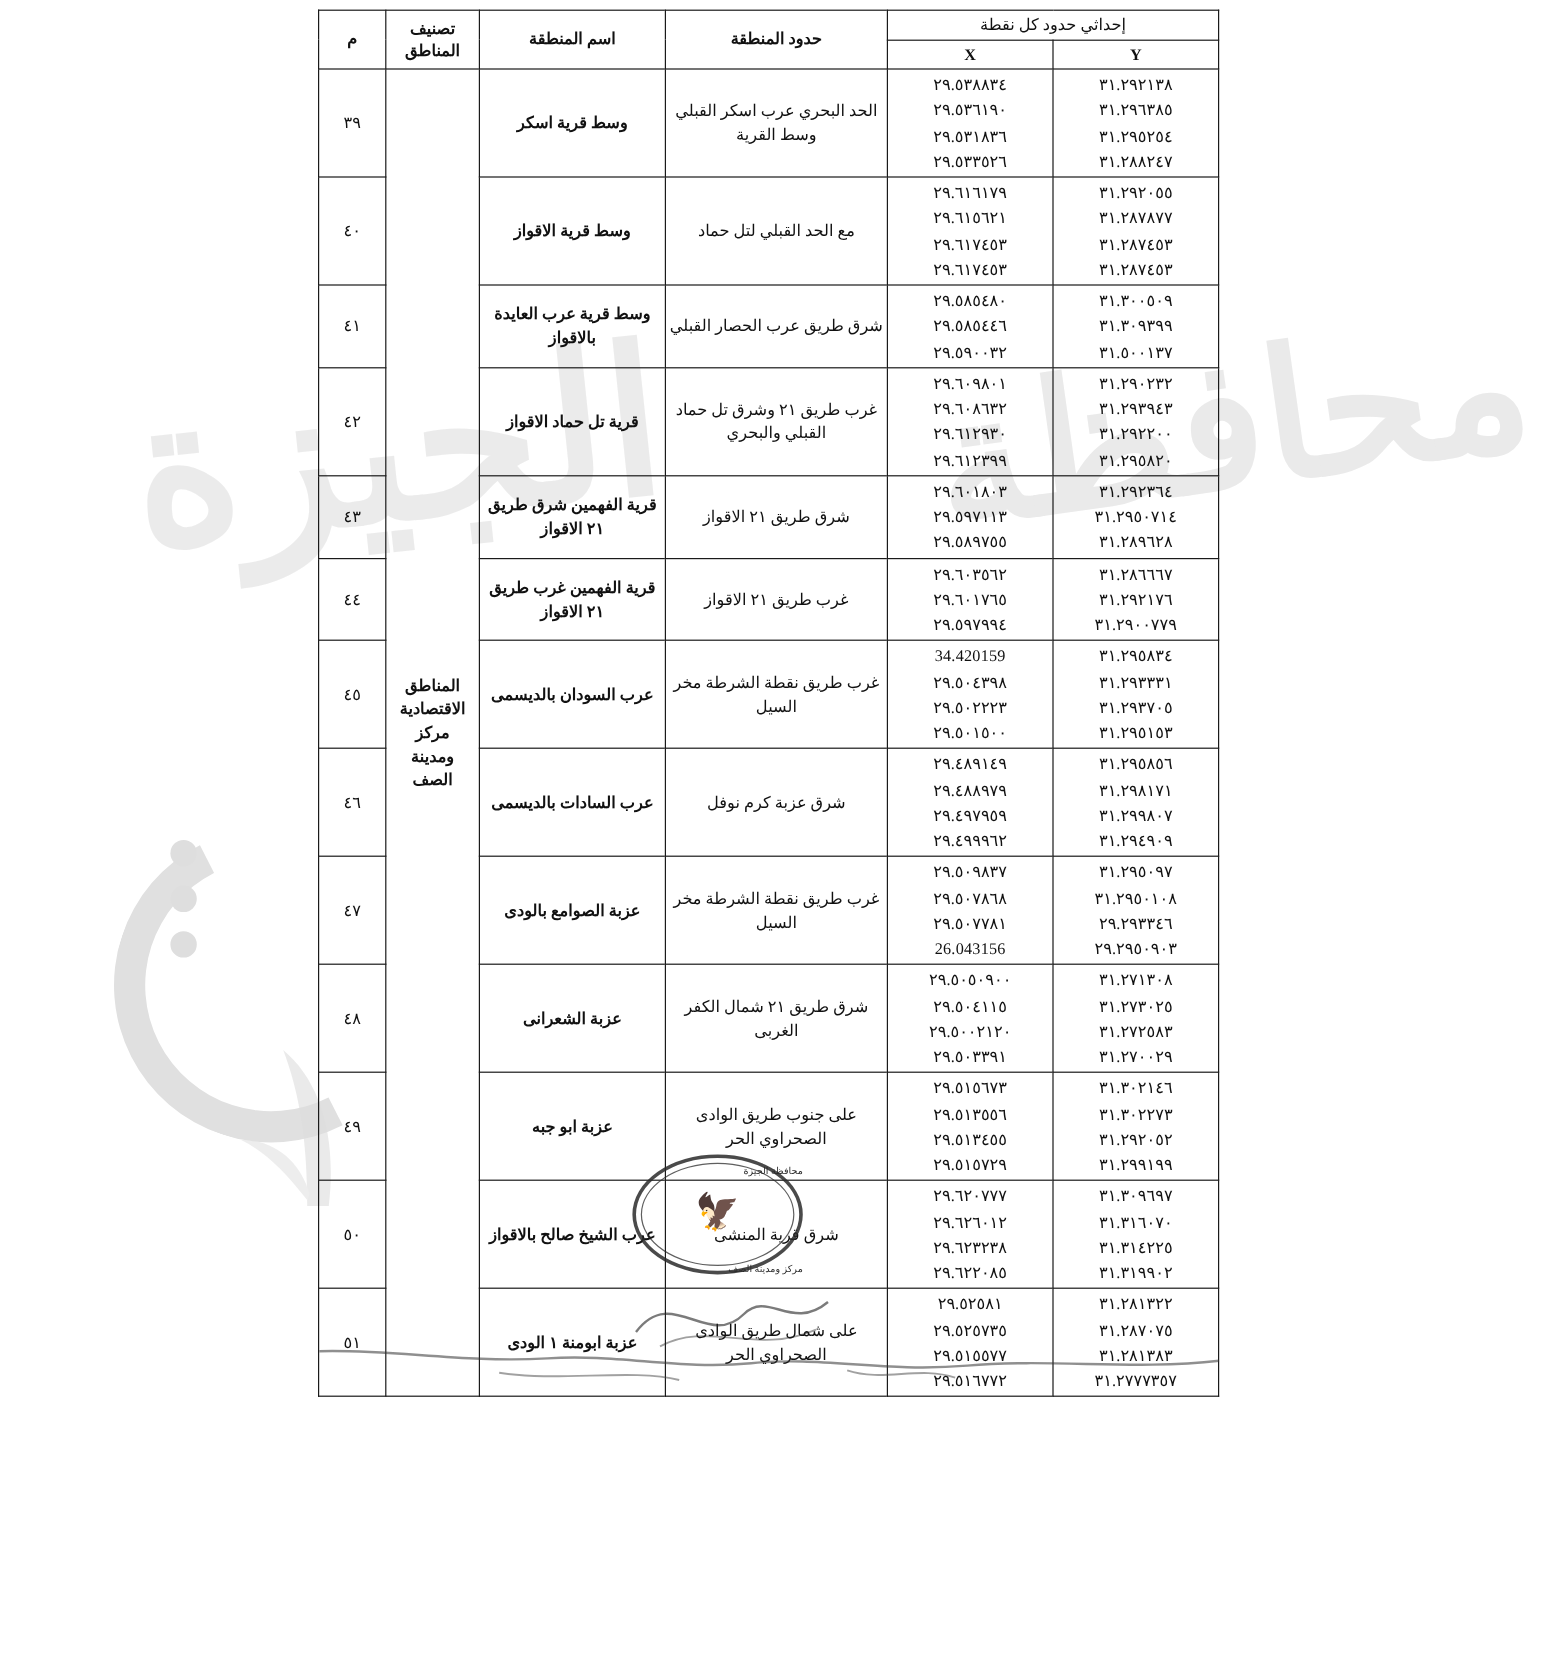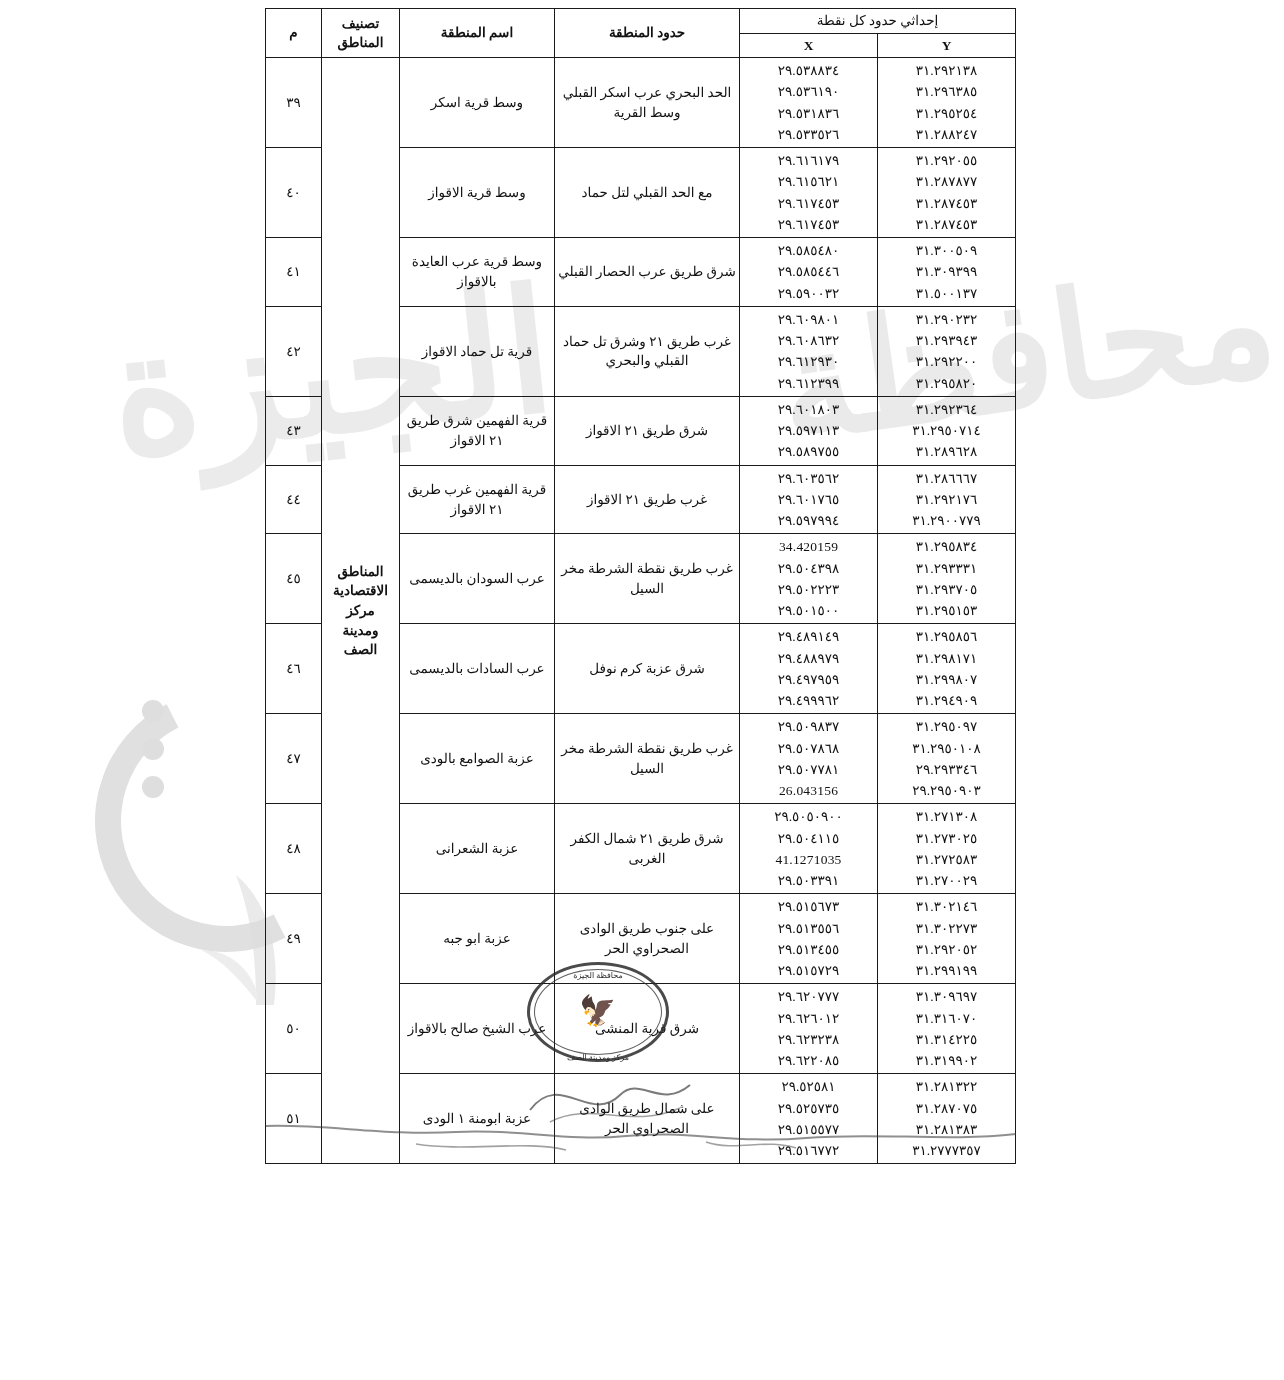--- a/index.html
+++ b/index.html
@@ -119,21 +119,21 @@
   td.coord {
     font-size: 13.5px;
     letter-spacing: .2px;
     padding: 0;
   }
   td.coord div {
     padding: 1px 0 0 0;
     line-height: 1.5;
   }
   td.bound { font-size: 13.5px; line-height: 1.5; }
-  td.name  { font-size: 13.5px; font-weight: normal; line-height: 1.55; }
+  td.name  { font-size: 13.5px; font-weight: bold; line-height: 1.55; }
   td.num   { font-size: 14px; font-family: Liberation Serif, serif; }
   td.class-cell {
     font-size: 13.5px;
     font-weight: bold;
     line-height: 1.6;
     vertical-align: middle;
   }
 
   
   .scan-edge {
@@ -175,21 +175,20 @@
     left: 50%;
     top: 50%;
     transform: translate(-50%, -52%);
     font-size: 30px;
     color: #2a2a2a;
     line-height: 1;
   }
   .stamp .st-top, .stamp .st-bot {
     position: absolute;
     left: 0; right: 0;
-    text-align: center;
     font-size: 8px;
     color: #2a2a2a;
     font-family: "Liberation Serif", serif;
   }
   .stamp .st-top { top: 9px; }
   .stamp .st-bot { bottom: 0; }
 
   .sig {
     position: absolute;
     left: 520px;
@@ -409,21 +408,21 @@
       <tr>
         <td class="coord">
           <div>٣١.٢٧١٣٠٨</div>
           <div>٣١.٢٧٣٠٢٥</div>
           <div>٣١.٢٧٢٥٨٣</div>
           <div>٣١.٢٧٠٠٢٩</div>
         </td>
         <td class="coord">
           <div>٢٩.٥٠٥٠٩٠٠</div>
           <div>٢٩.٥٠٤١١٥</div>
-          <div>41.1271035</div>
+          <div>٢٩.٥٠٠٢١٢٠</div>
           <div>٢٩.٥٠٣٣٩١</div>
         </td>
         <td class="bound">شرق طريق ٢١ شمال الكفر الغربى</td>
         <td class="name">عزبة الشعرانى</td>
         <td class="num">٤٨</td>
       </tr>
 
       <tr>
         <td class="coord">
           <div>٣١.٣٠٢١٤٦</div>

